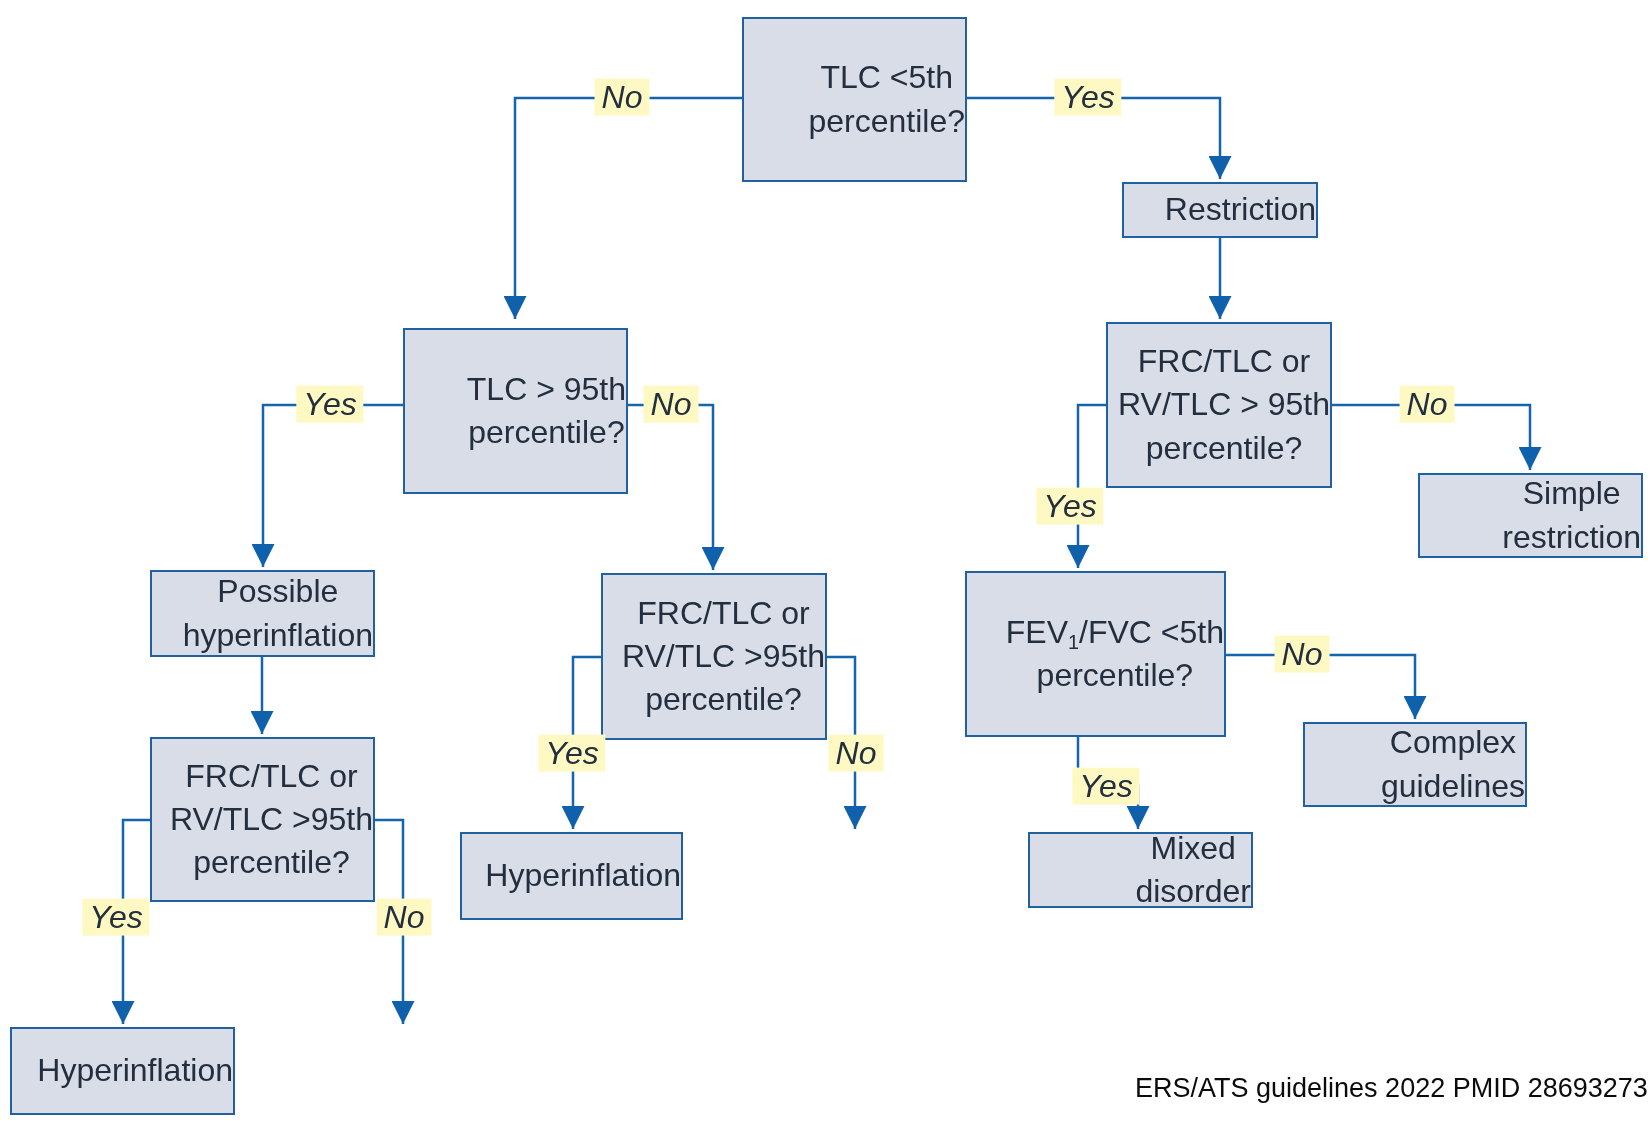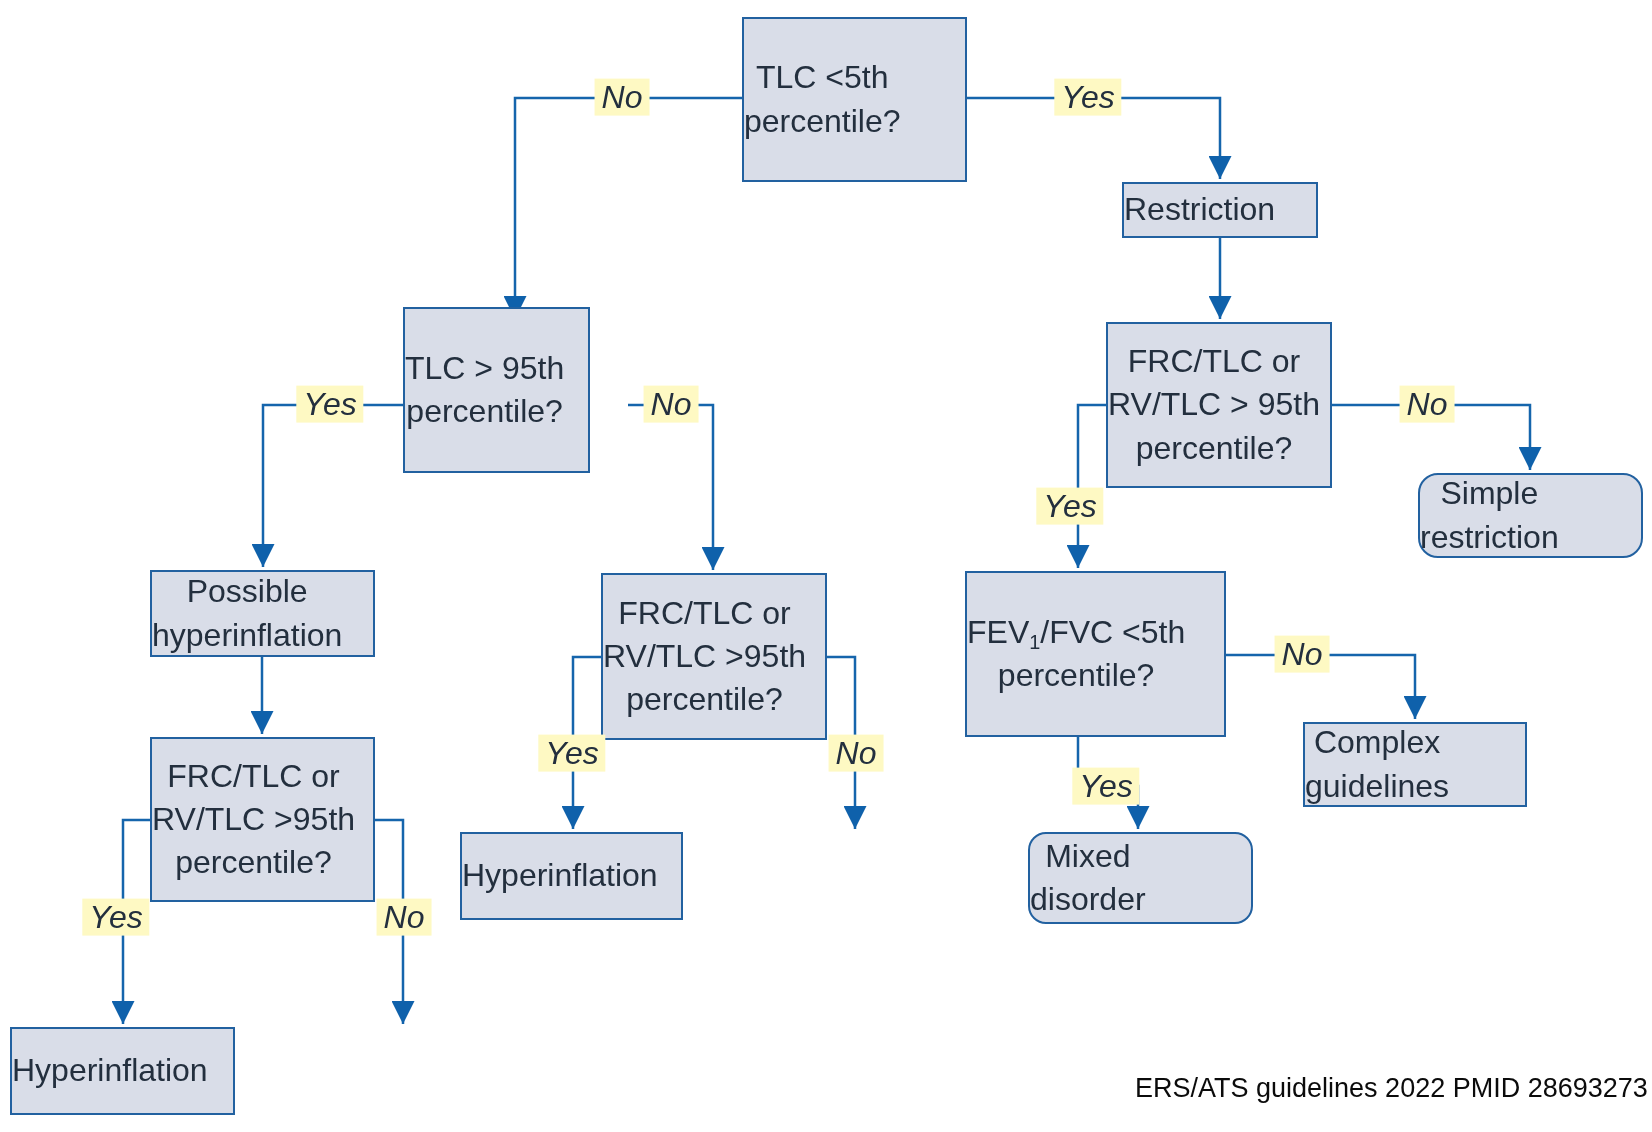--- a/index.html
+++ b/index.html
@@ -10,21 +10,21 @@
     font-family:"Liberation Sans","DejaVu Sans",sans-serif;
     overflow:hidden;
   }
   #edges{position:absolute;left:0;top:0;width:1652px;height:1132px;}
   #edges path.edge{stroke:var(--line,#1565ac);stroke-width:2.5;fill:none;}
   #edges .arrowhead{fill:var(--arrow,#0f61ab);}
   .node{
     position:absolute;box-sizing:border-box;
     border:2px solid var(--box-border,#2261a0);
     background:var(--box-fill,#d9dde8);
-    display:flex;align-items:center;justify-content:flex-start;
+    display:flex;align-items:center;justify-content:flex-end;
     text-align:center;
     font-size:32px;line-height:1.35;
     color:var(--text,#232f3e);
   }
   .node-text{white-space:pre-line;}
   .node-text sub{font-size:0.62em;vertical-align:-0.28em;line-height:0;}
   .edge-label{
     position:absolute;transform:translate(-50%,-50%);
     background:#fef9c3;padding:0 7px;
     font-size:32px;line-height:1.15;
@@ -73,41 +73,41 @@
   <div class="node" style="left:1122px;top:182px;width:196px;height:56px;">
     <div class="node-text">Restriction</div>
   </div>
 
   <div class="node" style="left:1106px;top:322px;width:226px;height:166px;">
     <div class="node-text">FRC/TLC or
 RV/TLC &gt; 95th
 percentile?</div>
   </div>
 
-  <div class="node" style="left:1418px;top:473px;width:225px;height:85px;border-radius:20px;">
+  <div class="node" style="left:1418px;top:473px;width:225px;height:85px;">
     <div class="node-text">Simple
 restriction</div>
   </div>
 
   <div class="node" style="left:965px;top:571px;width:261px;height:166px;">
     <div class="node-text"><span>FEV</span><sub>1</sub><span>/FVC &lt;5th
 percentile?</span></div>
   </div>
 
   <div class="node" style="left:1303px;top:722px;width:224px;height:85px;">
     <div class="node-text">Complex
 guidelines</div>
   </div>
 
-  <div class="node" style="left:1028px;top:832px;width:225px;height:92px;border-radius:18px;">
+  <div class="node" style="left:1028px;top:832px;width:225px;height:76px;">
     <div class="node-text">Mixed
 disorder</div>
   </div>
 
-  <div class="node" style="left:403px;top:307px;width:187px;height:166px;">
+  <div class="node" style="left:403px;top:328px;width:225px;height:166px;">
     <div class="node-text">TLC &gt; 95th
 percentile?</div>
   </div>
 
   <div class="node" style="left:150px;top:570px;width:225px;height:87px;">
     <div class="node-text">Possible
 hyperinflation</div>
   </div>
 
   <div class="node" style="left:150px;top:737px;width:225px;height:165px;">

